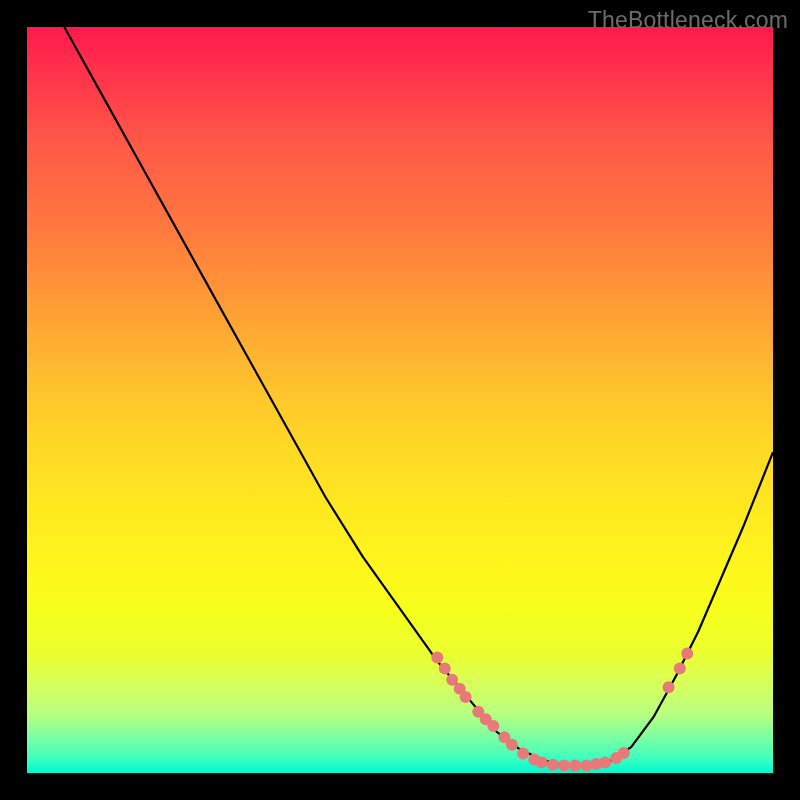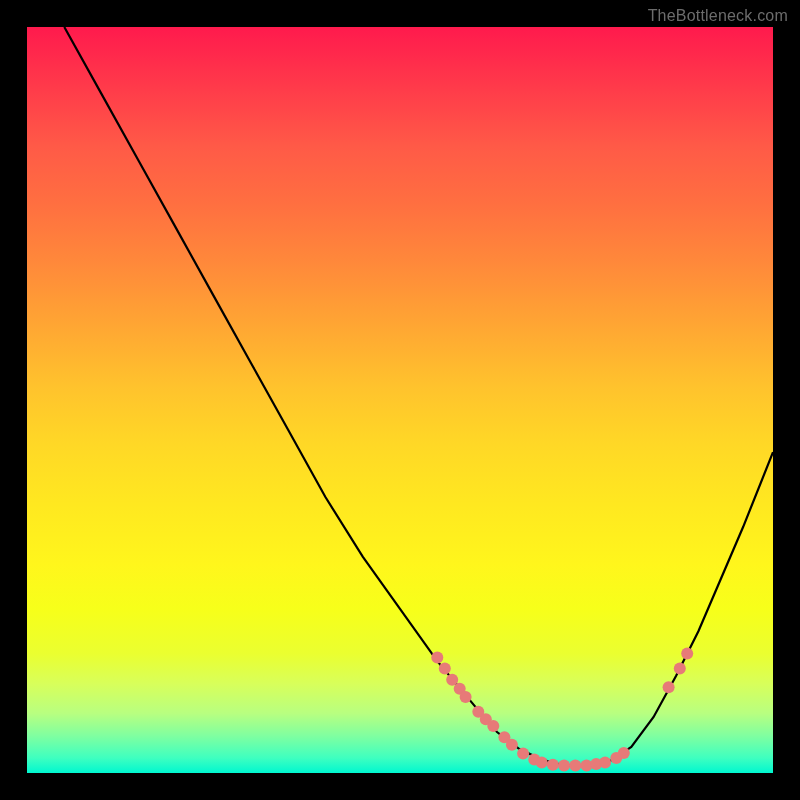--- a/index.html
+++ b/index.html
@@ -34,21 +34,21 @@
       #b8ff80 92%,
       #80ffa0 95%,
       #3effc0 98%,
       #00f7d0 100%);
   }
   .watermark {
     position: absolute;
     top: 7px;
     right: 12px;
     color: #6c6c6c;
-    font-size: 16px;
+    font-size: 23px;
     font-weight: 500;
     letter-spacing: 0.2px;
     user-select: none;
   }
   svg.plot {
     position: absolute;
     left: 27px;
     top: 27px;
     width: 746px;
     height: 746px;

